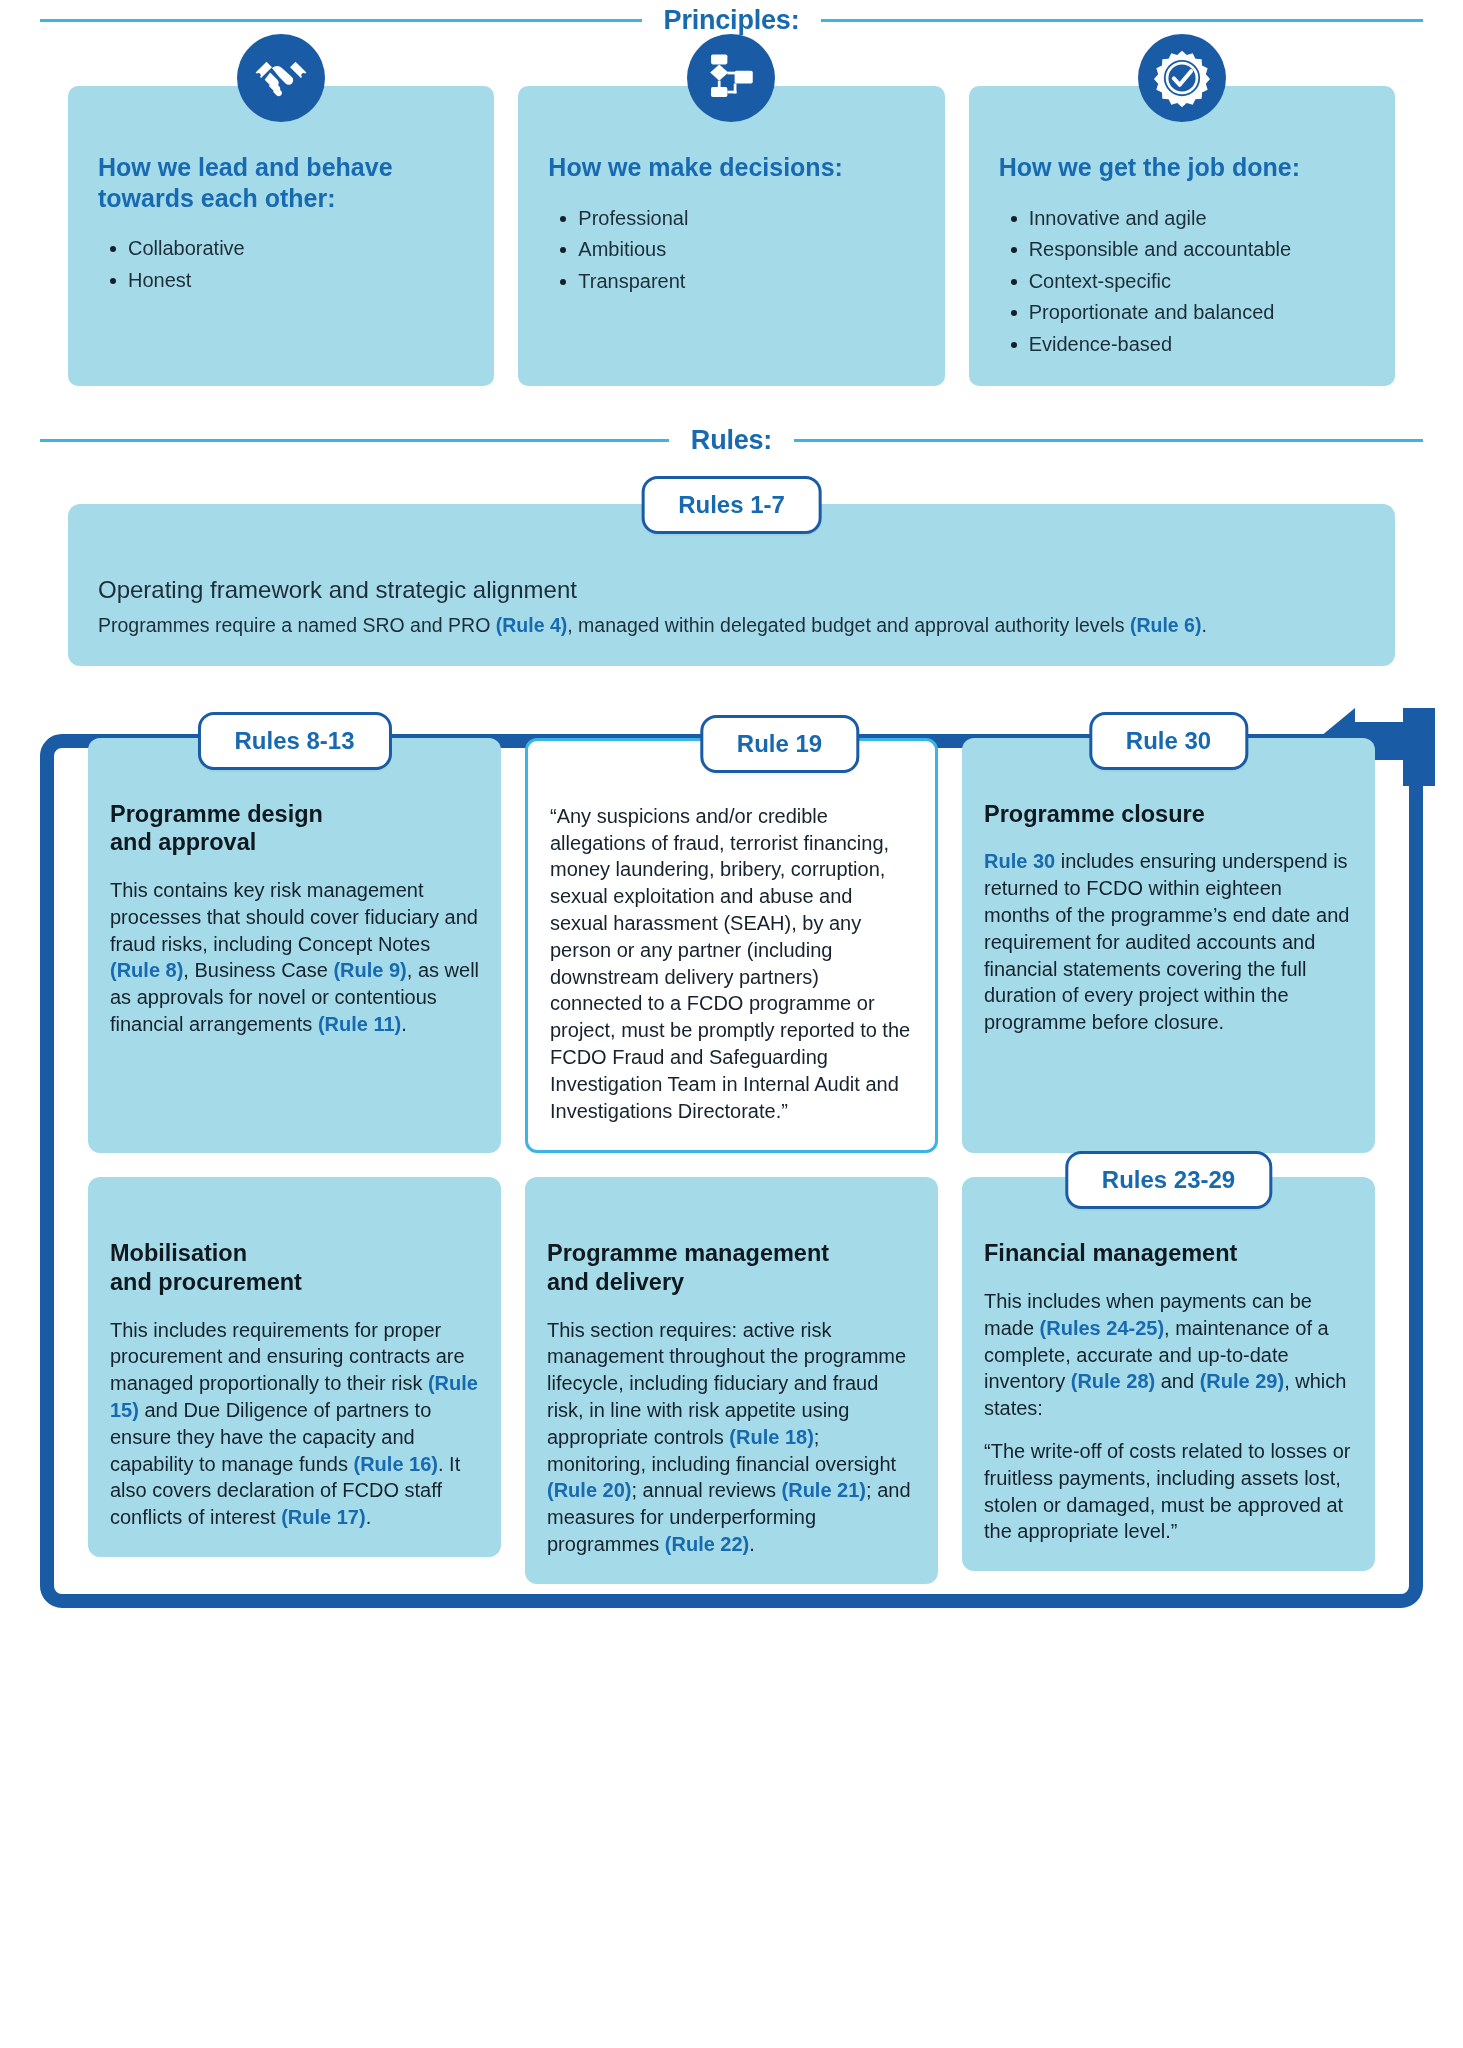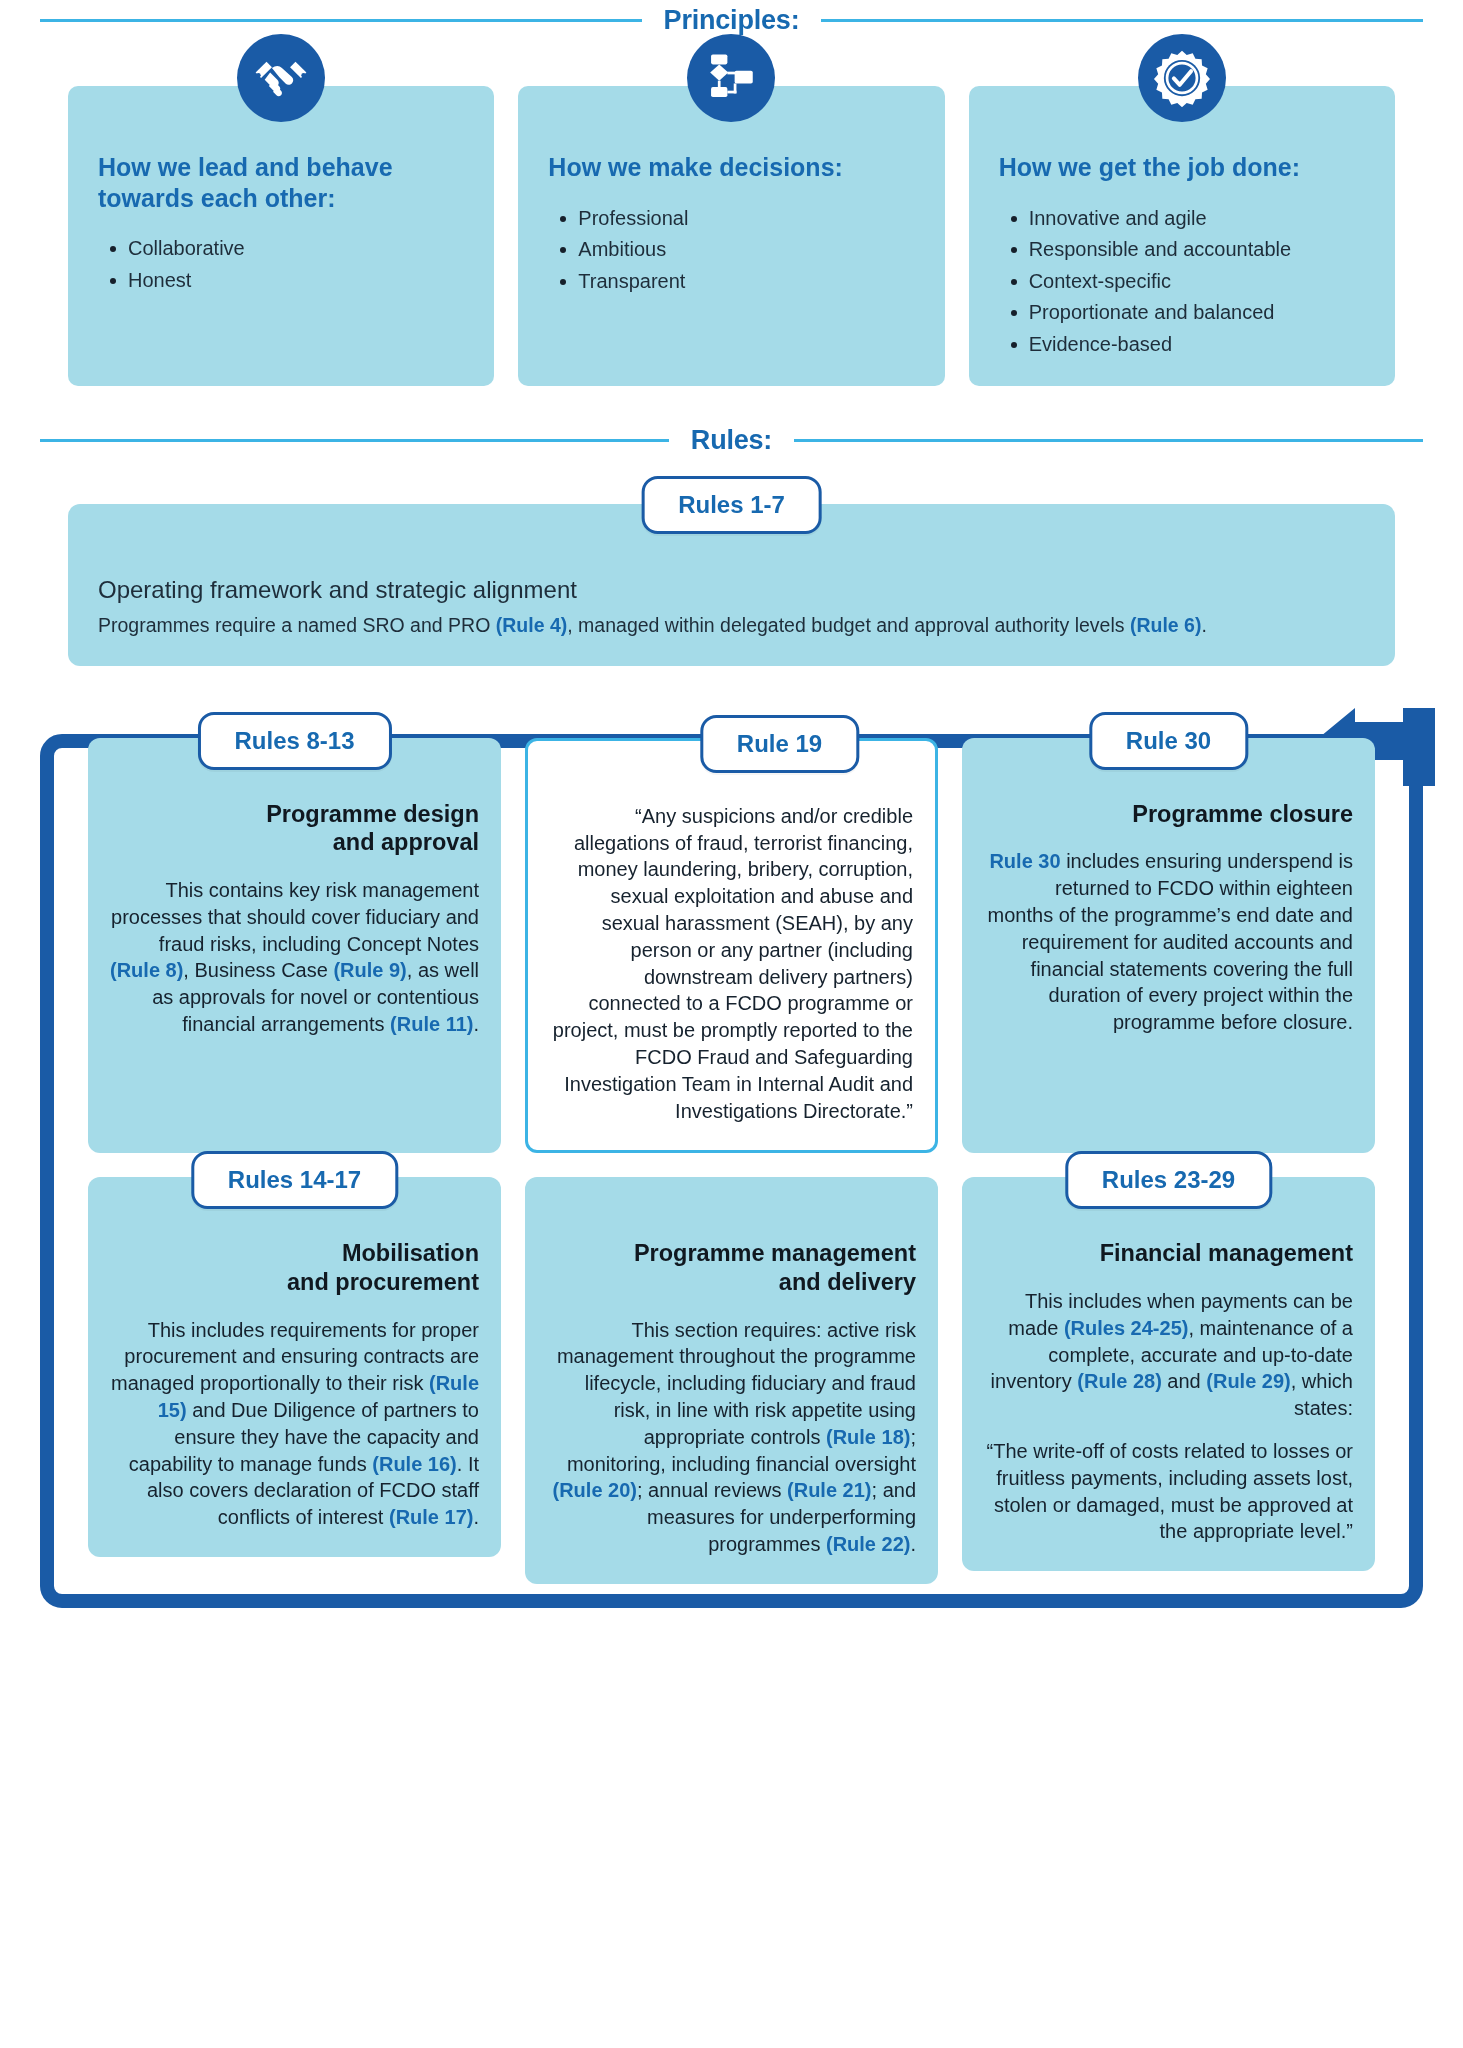--- a/index.html
+++ b/index.html
@@ -176,21 +176,21 @@
     z-index: 5;
     display: grid;
     grid-template-columns: 1fr 1fr 1fr;
     gap: 24px;
     padding: 30px 20px 24px 20px;
   }
   .rule-card {
     position: relative;
     border-radius: 12px;
     padding: 62px 22px 26px 22px;
-    text-align: right;
+    text-align: left;
     background: #a5dbe8;
   }
   .rule-card.row2 { align-self: start; }
   .rule-card.quote-card {
     background: #ffffff;
     border: 3px solid #3cb4e5;
   }
   .rule-heading {
     font-size: 23.5px;
     font-weight: bold;
@@ -316,21 +316,20 @@
         </div>
       </div>
       <div class="rule-card">
         <div class="pill" style="top:-26px;">Rule 30</div>
         <div class="rule-heading">Programme closure</div>
         <div class="rule-body">
           <p><span class="ref">Rule 30</span><span> includes ensuring underspend is returned to FCDO within eighteen months of the programme’s end date and requirement for audited accounts and financial statements covering the full duration of every project within the programme before closure.</span></p>
         </div>
       </div>
       <div class="rule-card row2">
-        <div class="pill" style="top:-26px;">Rules 14-17</div>
         <div class="rule-heading">Mobilisation
 and procurement</div>
         <div class="rule-body">
           <p><span>This includes requirements for proper procurement and ensuring contracts are managed proportionally to their risk </span><span class="ref">(Rule 15)</span><span> and Due Diligence of partners to ensure they have the capacity and capability to manage funds </span><span class="ref">(Rule 16)</span><span>. It also covers declaration of FCDO staff conflicts of interest </span><span class="ref">(Rule 17)</span><span>.</span></p>
         </div>
       </div>
       <div class="rule-card row2">
         <div class="rule-heading">Programme management
 and delivery</div>
         <div class="rule-body">

